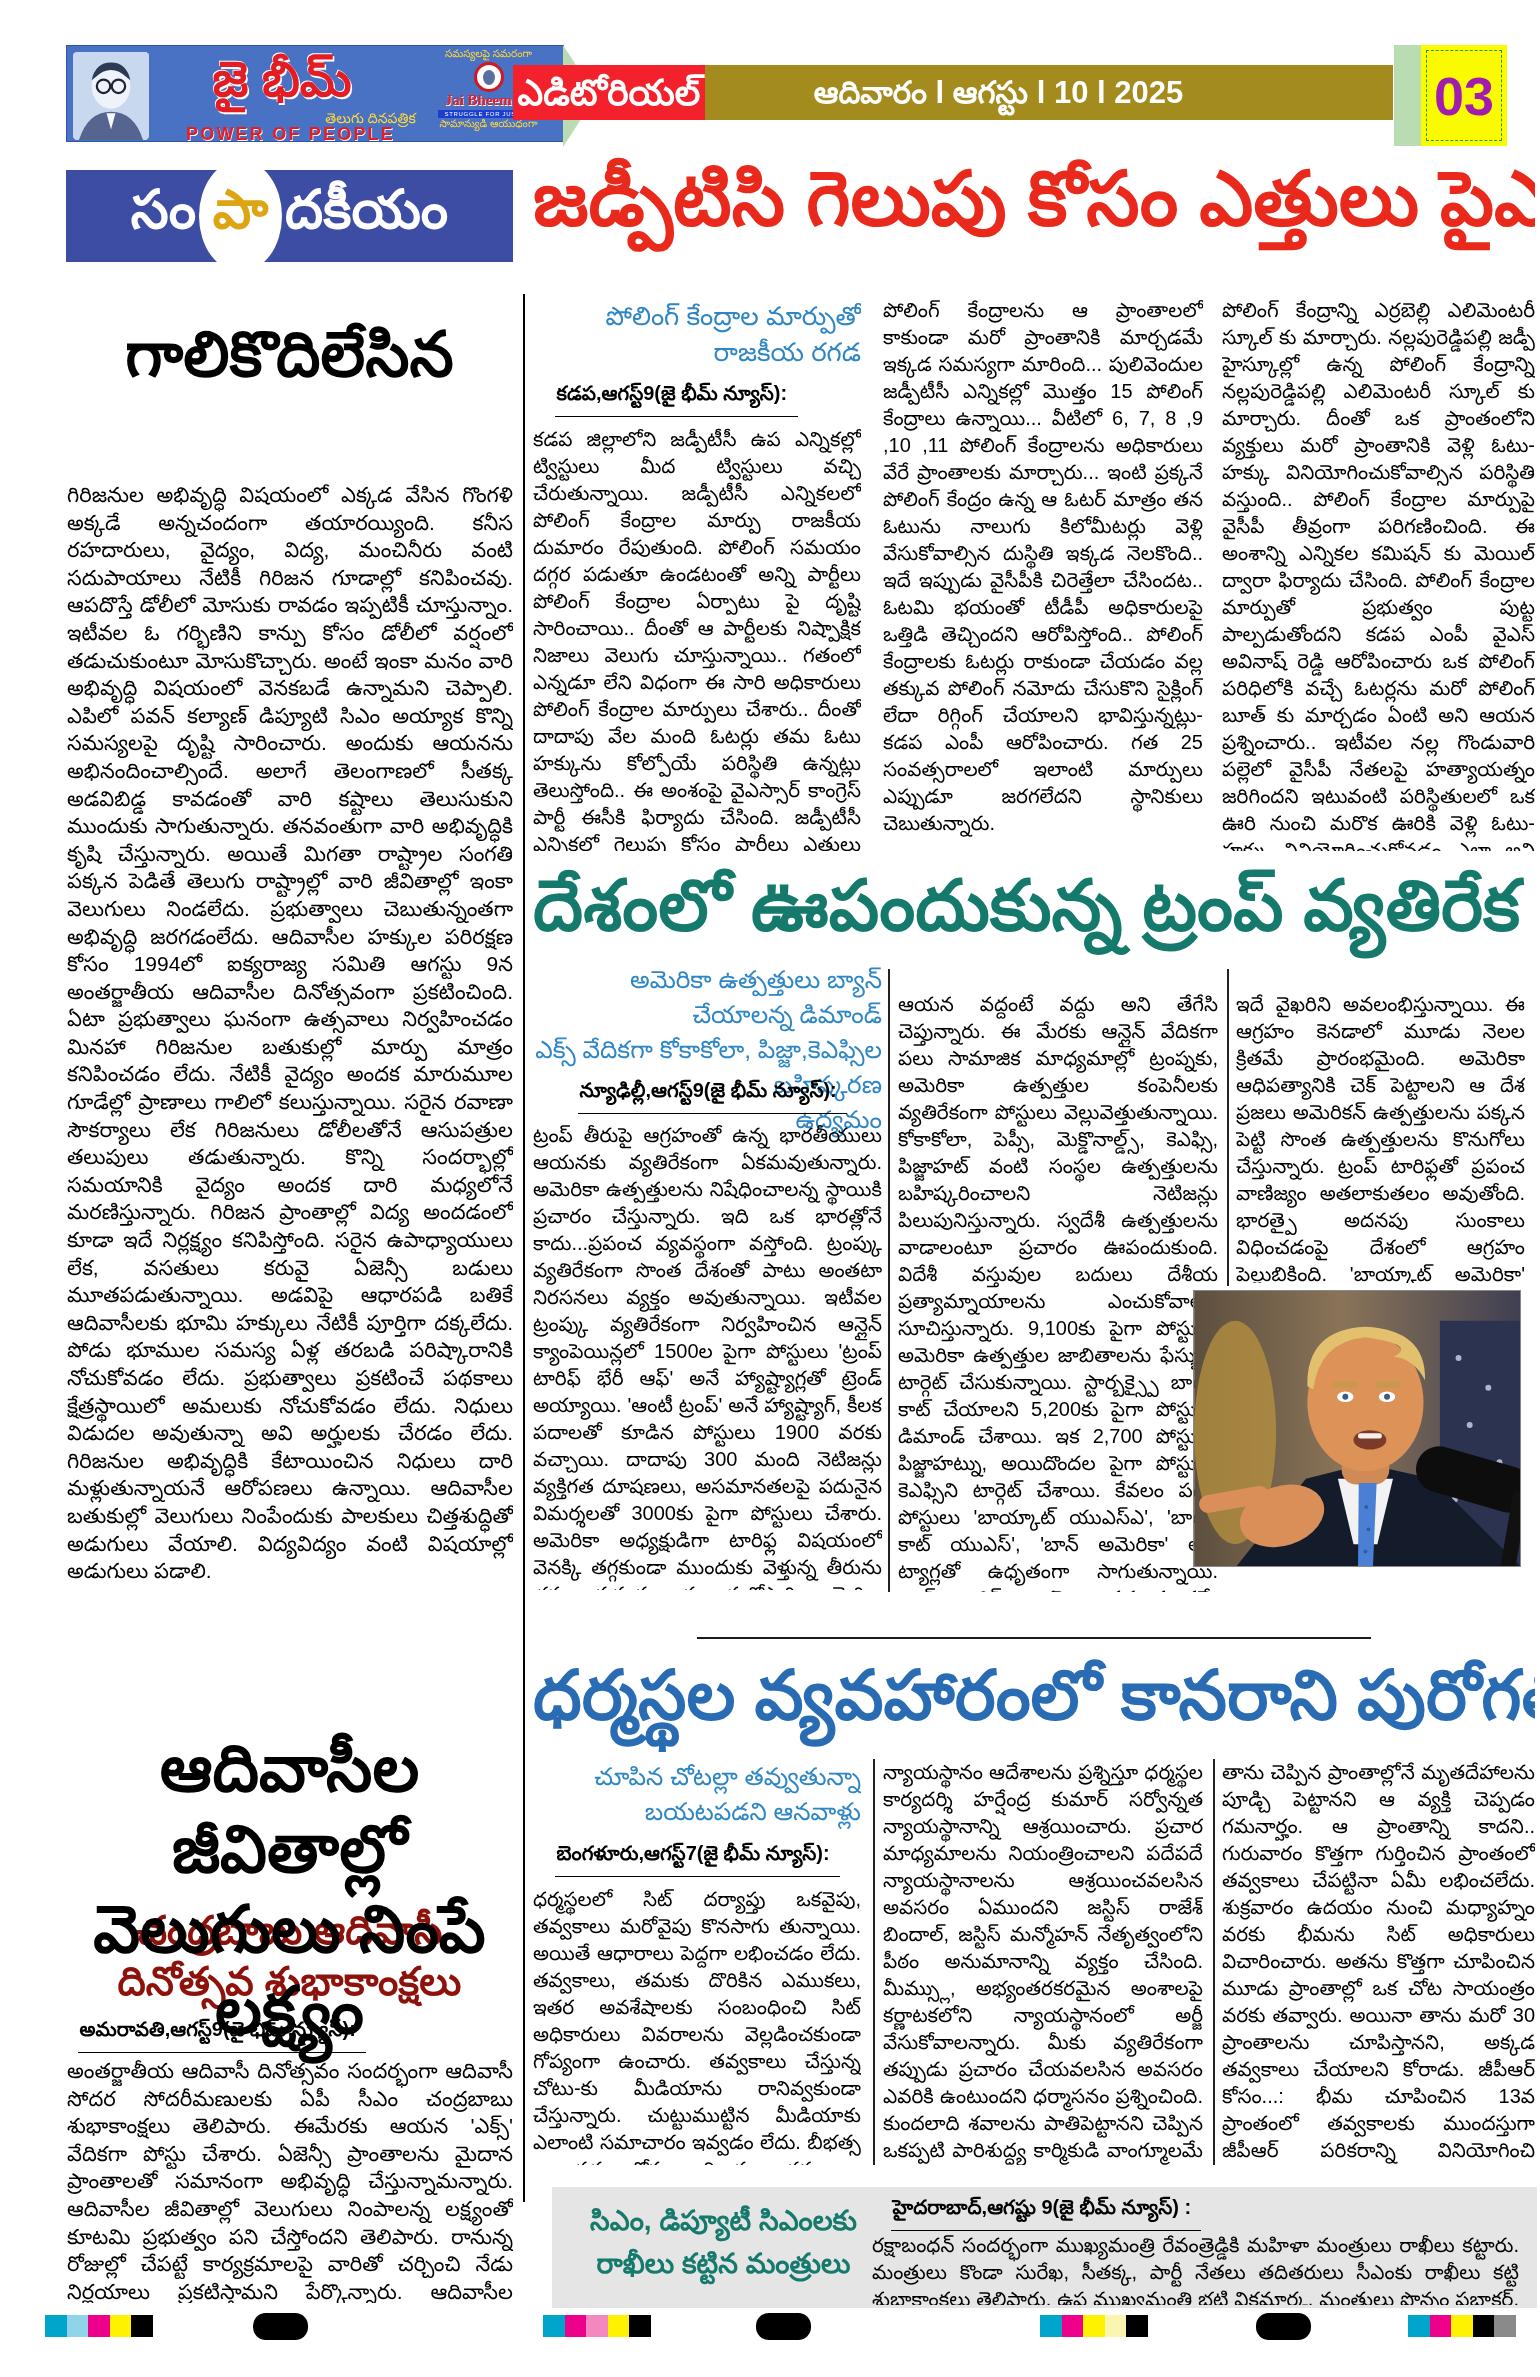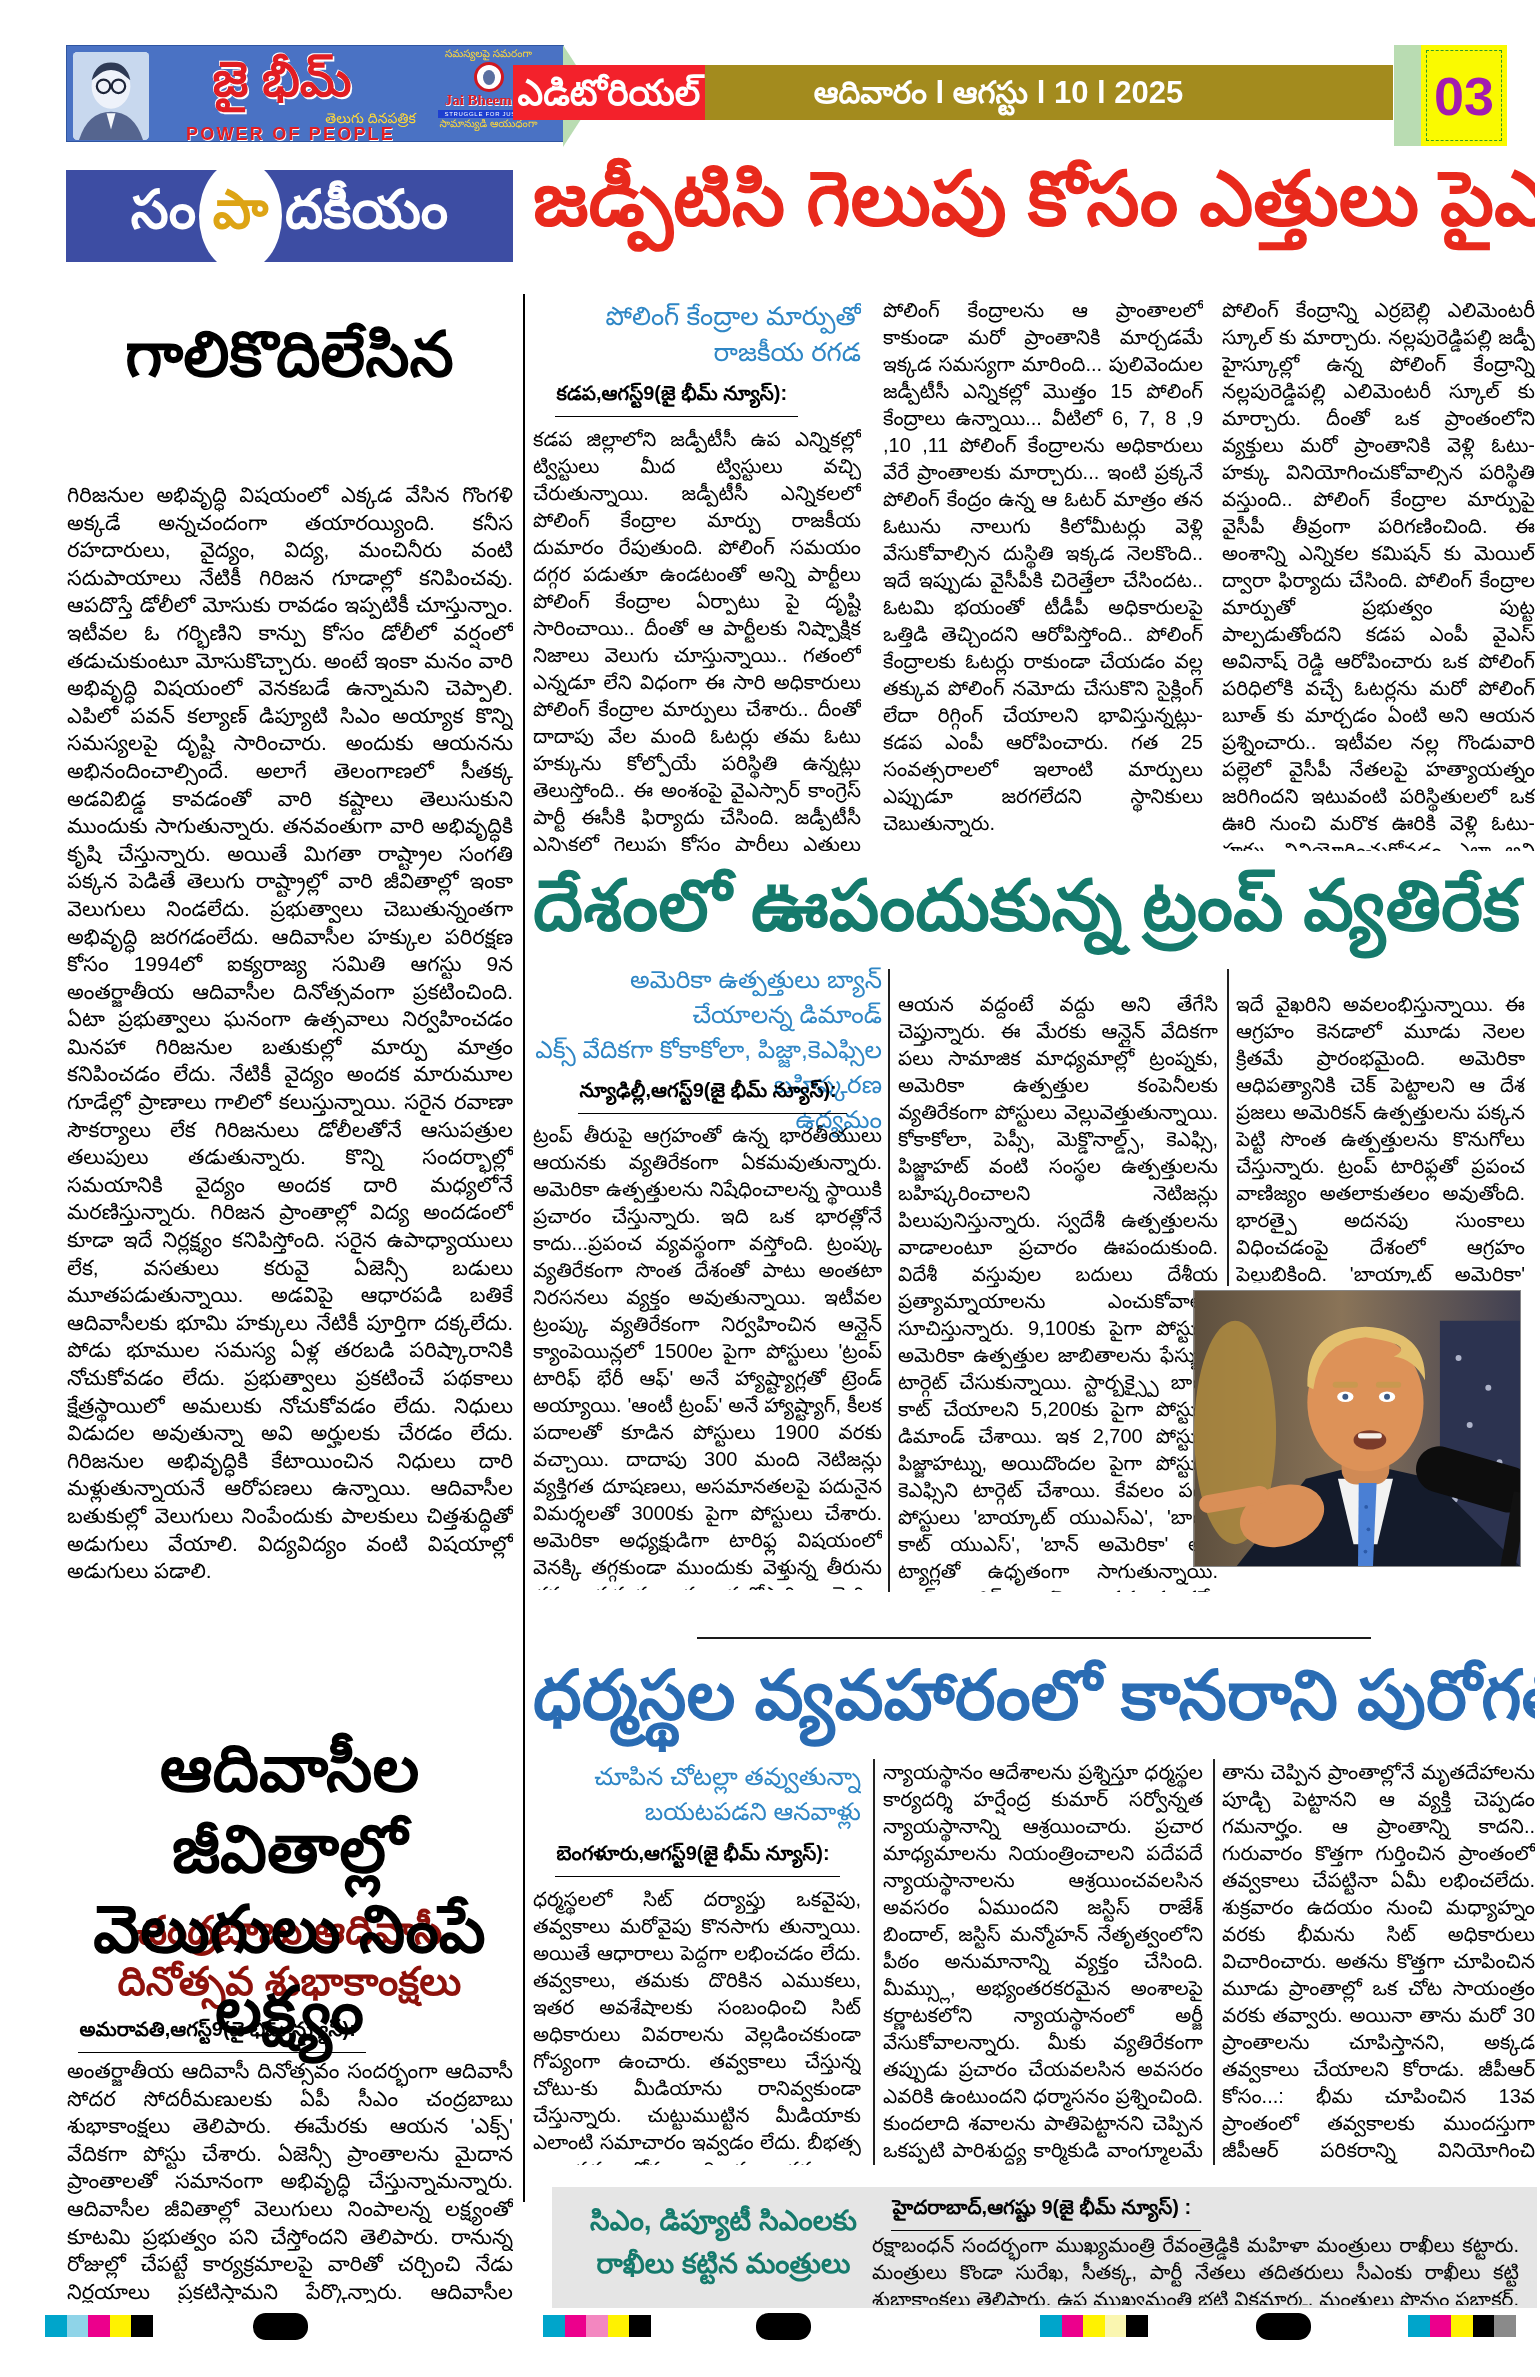--- a/index.html
+++ b/index.html
@@ -214,21 +214,21 @@
     </svg>
   </div>
 
   <div class="abs hrule"></div>
   <div class="abs dharma-headline">ధర్మస్థల వ్యవహారంలో కానరాని పురోగతి</div>
   <div class="abs subhead" style="left:533px;top:1760px;width:328px;font-size:24.6px;line-height:1.42;">
     <div>చూపిన చోటల్లా తవ్వుతున్నా</div>
     <div>బయటపడని ఆనవాళ్లు</div>
   </div>
   <div class="abs" style="left:555px;top:1842px;width:306px;">
-    <span class="dateline">బెంగళూరు,ఆగస్ట్9(జై భీమ్ న్యూస్):</span>
+    <span class="dateline">బెంగళూరు,ఆగస్ట్7(జై భీమ్ న్యూస్):</span>
   </div>
   <div class="abs col-body" style="left:533px;top:1886px;width:328px;height:279px;">ధర్మస్థలలో సిట్ దర్యాప్తు ఒకవైపు, తవ్వకాలు మరోవైపు కొనసాగు తున్నాయి. అయితే ఆధారాలు పెద్దగా లభించడం లేదు. తవ్వకాలు, తమకు దొరికిన ఎముకలు, ఇతర అవశేషాలకు సంబంధించి సిట్ అధికారులు వివరాలను వెల్లడించకుండా గోప్యంగా ఉంచారు. తవ్వకాలు చేస్తున్న చోటు-కు మీడియాను రానివ్వకుండా చేస్తున్నారు. చుట్టుముట్టిన మీడియాకు ఎలాంటి సమాచారం ఇవ్వడం లేదు. బీభత్స వాతావరణంలోనూ అధికారులు తవ్వకాలు కొనసాగిస్తున్నారు. దొరికిన వాటిని ఫోరెన్సిక్ పరీక్షలకు పంపుతున్నారు.</div>
   <div class="abs col-body" style="left:883px;top:1759px;width:320px;height:406px;">న్యాయస్థానం ఆదేశాలను ప్రశ్నిస్తూ ధర్మస్థల కార్యదర్శి హర్షేంద్ర కుమార్ సర్వోన్నత న్యాయస్థానాన్ని ఆశ్రయించారు. ప్రచార మాధ్యమాలను నియంత్రించాలని పదేపదే న్యాయస్థానాలను ఆశ్రయించవలసిన అవసరం ఏముందని జస్టిస్ రాజేశ్ బిందాల్, జస్టిస్ మన్మోహన్ నేతృత్వంలోని పీఠం అనుమానాన్ని వ్యక్తం చేసింది. మీమ్స్లు, అభ్యంతరకరమైన అంశాలపై కర్ణాటకలోని న్యాయస్థానంలో అర్జీ వేసుకోవాలన్నారు. మీకు వ్యతిరేకంగా తప్పుడు ప్రచారం చేయవలసిన అవసరం ఎవరికి ఉంటుందని ధర్మాసనం ప్రశ్నించింది. కుందలాది శవాలను పాతిపెట్టానని చెప్పిన ఒకప్పటి పారిశుద్ధ్య కార్మికుడి వాంగ్మూలమే ఈ వ్యవహారానికి మూలం.</div>
   <div class="abs col-body" style="left:1222px;top:1759px;width:313px;height:406px;">తాను చెప్పిన ప్రాంతాల్లోనే మృతదేహాలను పూడ్చి పెట్టానని ఆ వ్యక్తి చెప్పడం గమనార్హం. ఆ ప్రాంతాన్ని కాదని.. గురువారం కొత్తగా గుర్తించిన ప్రాంతంలో తవ్వకాలు చేపట్టినా ఏమీ లభించలేదు. శుక్రవారం ఉదయం నుంచి మధ్యాహ్నం వరకు భీమను సిట్ అధికారులు విచారించారు. అతను కొత్తగా చూపించిన మూడు ప్రాంతాల్లో ఒక చోట సాయంత్రం వరకు తవ్వారు. అయినా తాను మరో 30 ప్రాంతాలను చూపిస్తానని, అక్కడ తవ్వకాలు చేయాలని కోరాడు. జీపీఆర్ కోసం...: భీమ చూపించిన 13వ ప్రాంతంలో తవ్వకాలకు ముందస్తుగా జీపీఆర్ పరికరాన్ని వినియోగించి తవ్వకాలు కొనసాగించాలని సిట్ అధికారులు నిర్ణయించారు.</div>
   <div class="abs colrule" style="left:873px;top:1759px;height:406px;"></div>
   <div class="abs colrule" style="left:1213px;top:1759px;height:406px;"></div>
 
   <div class="abs" style="left:66px;top:1905px;width:447px;font-size:40px;font-weight:700;color:#8e120c;line-height:1.28;text-align:center;">
     <div>చంద్రబాబు ఆదివాసీ</div>
     <div>దినోత్సవ శుభాకాంక్షలు</div>

